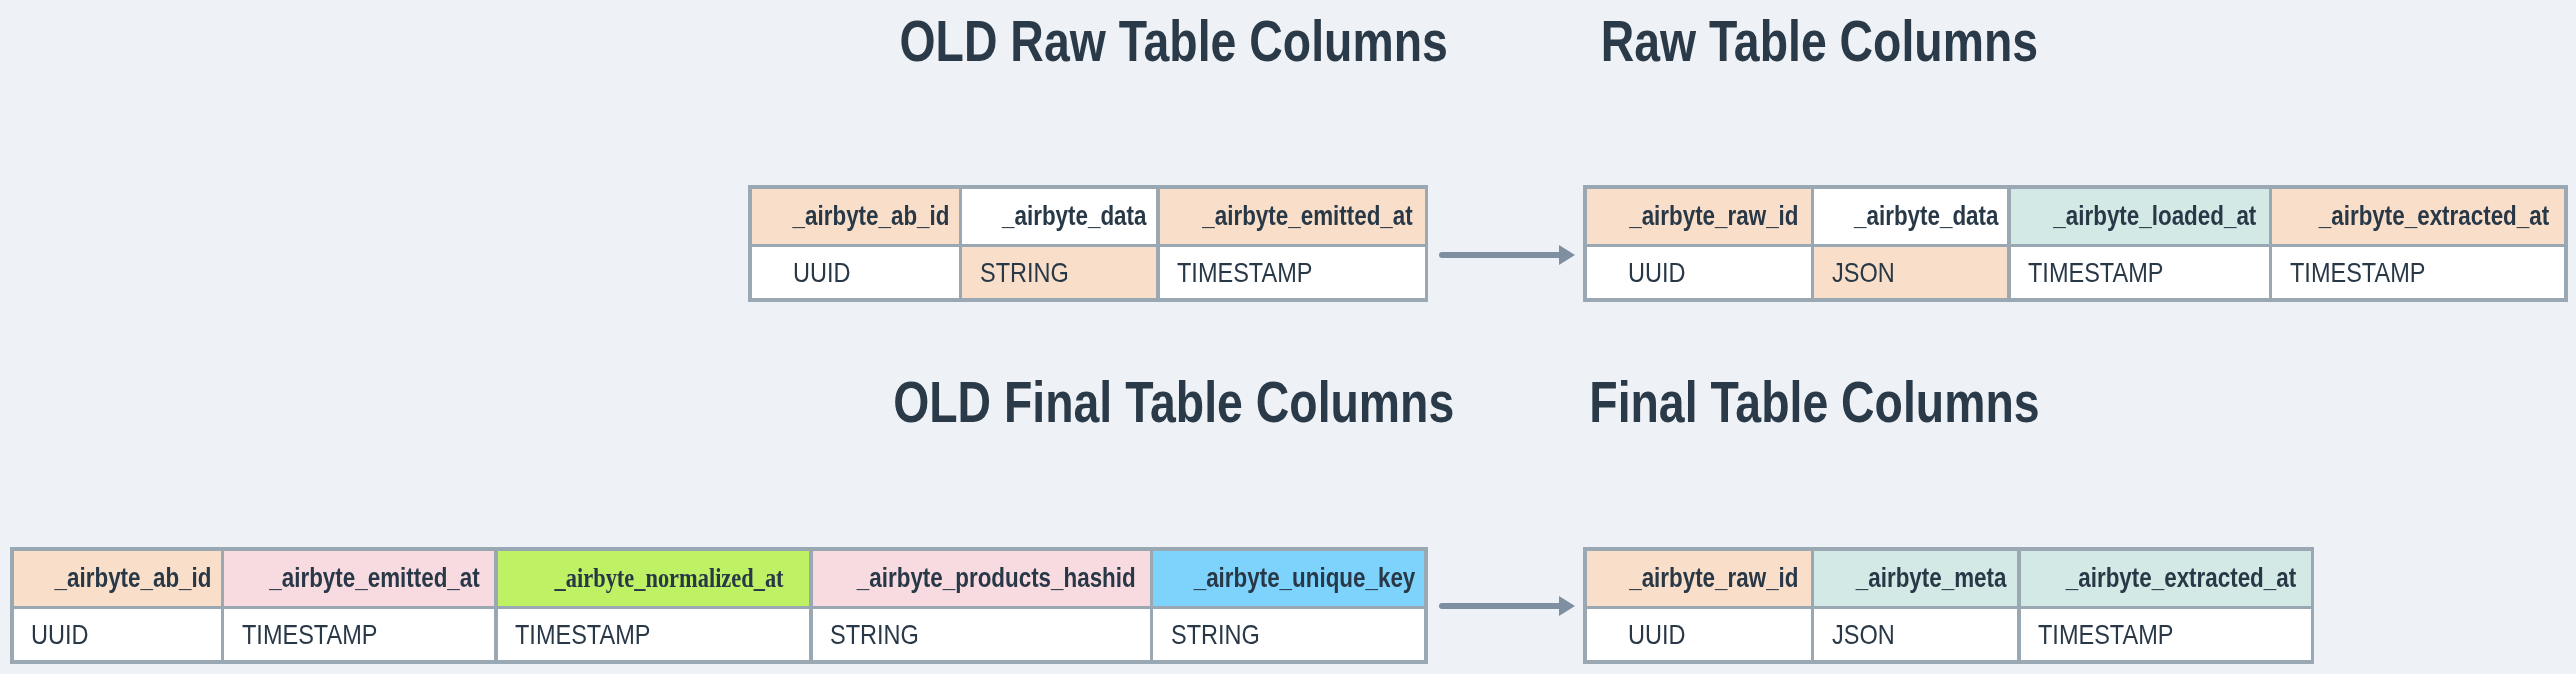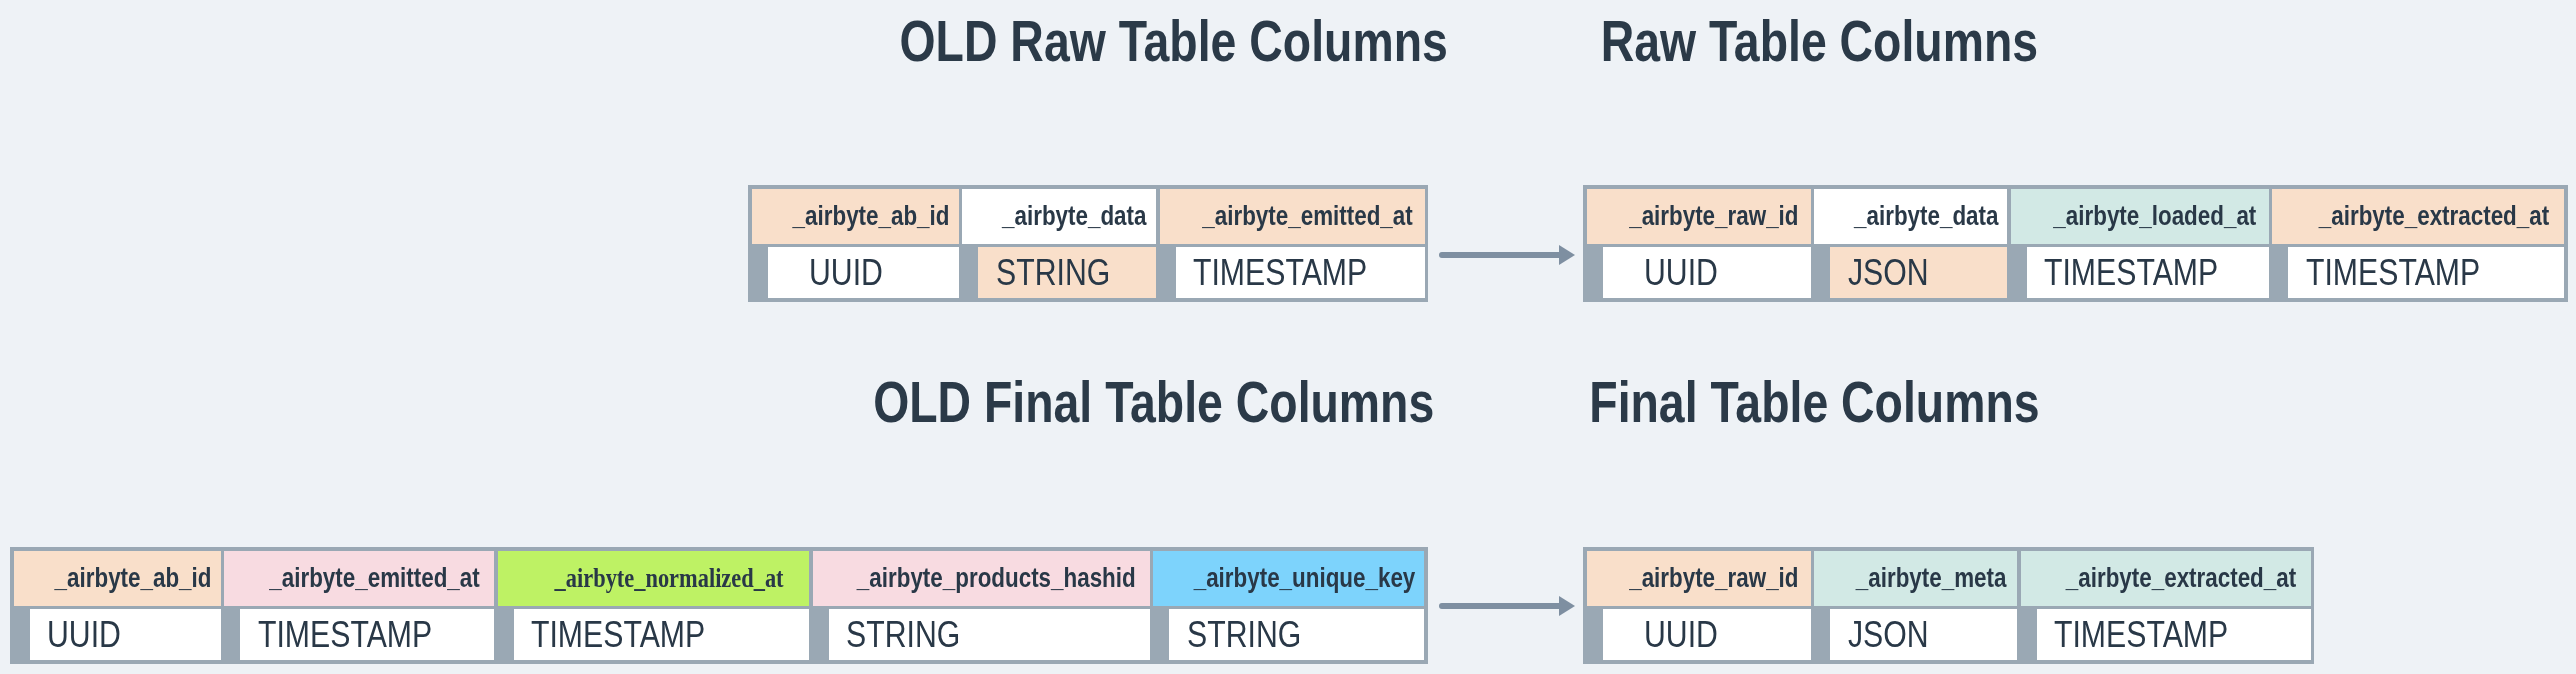--- a/index.html
+++ b/index.html
@@ -38,23 +38,22 @@
     overflow:hidden;
     padding-left:31px;
   }
   .th{
     justify-content:center;
     font-weight:700;
     font-size:28px;
   }
   .th .cond{display:inline-block;transform:scaleX(0.80);transform-origin:50% 50%;}
   .td{
-    font-size:36px;
+    font-size:28px;
     padding-left:17.5px;
-    margin-left:16px;
   }
   .td.pad-lg{padding-left:41px;}
   .td .cond{display:inline-block;transform:scaleX(0.84);transform-origin:0 50%;}
   .arrow{position:absolute;width:136px;height:20.4px;}
   .arrow .shaft{
     position:absolute;left:0;right:11.6px;top:7.3px;height:5.8px;
     border-radius:2.9px;background:#7e8fa1;
   }
   .arrow .head{
     position:absolute;right:0;top:0;width:0;height:0;
@@ -67,21 +66,21 @@
 <body>
 
 <div class="canvas">
 
   <div class="title" style="left:1383px;top:11.6px;">
     <span class="cond">Raw Table Columns</span>
   </div>
   <div class="title" style="left:737px;top:11.6px;">
     <span class="cond">OLD Raw Table Columns</span>
   </div>
-  <div class="title" style="left:717px;top:373px;">
+  <div class="title" style="left:737px;top:373px;">
     <span class="cond">OLD Final Table Columns</span>
   </div>
   <div class="title" style="left:1378px;top:373px;">
     <span class="cond">Final Table Columns</span>
   </div>
 
   <div class="tbl" style="left:748px;top:185px;grid-template-columns:207px 194px 265px;">
     <div class="cell th" style="background: rgb(249, 223, 202);">
         <span class="cond">_airbyte_ab_id</span>
       </div>

